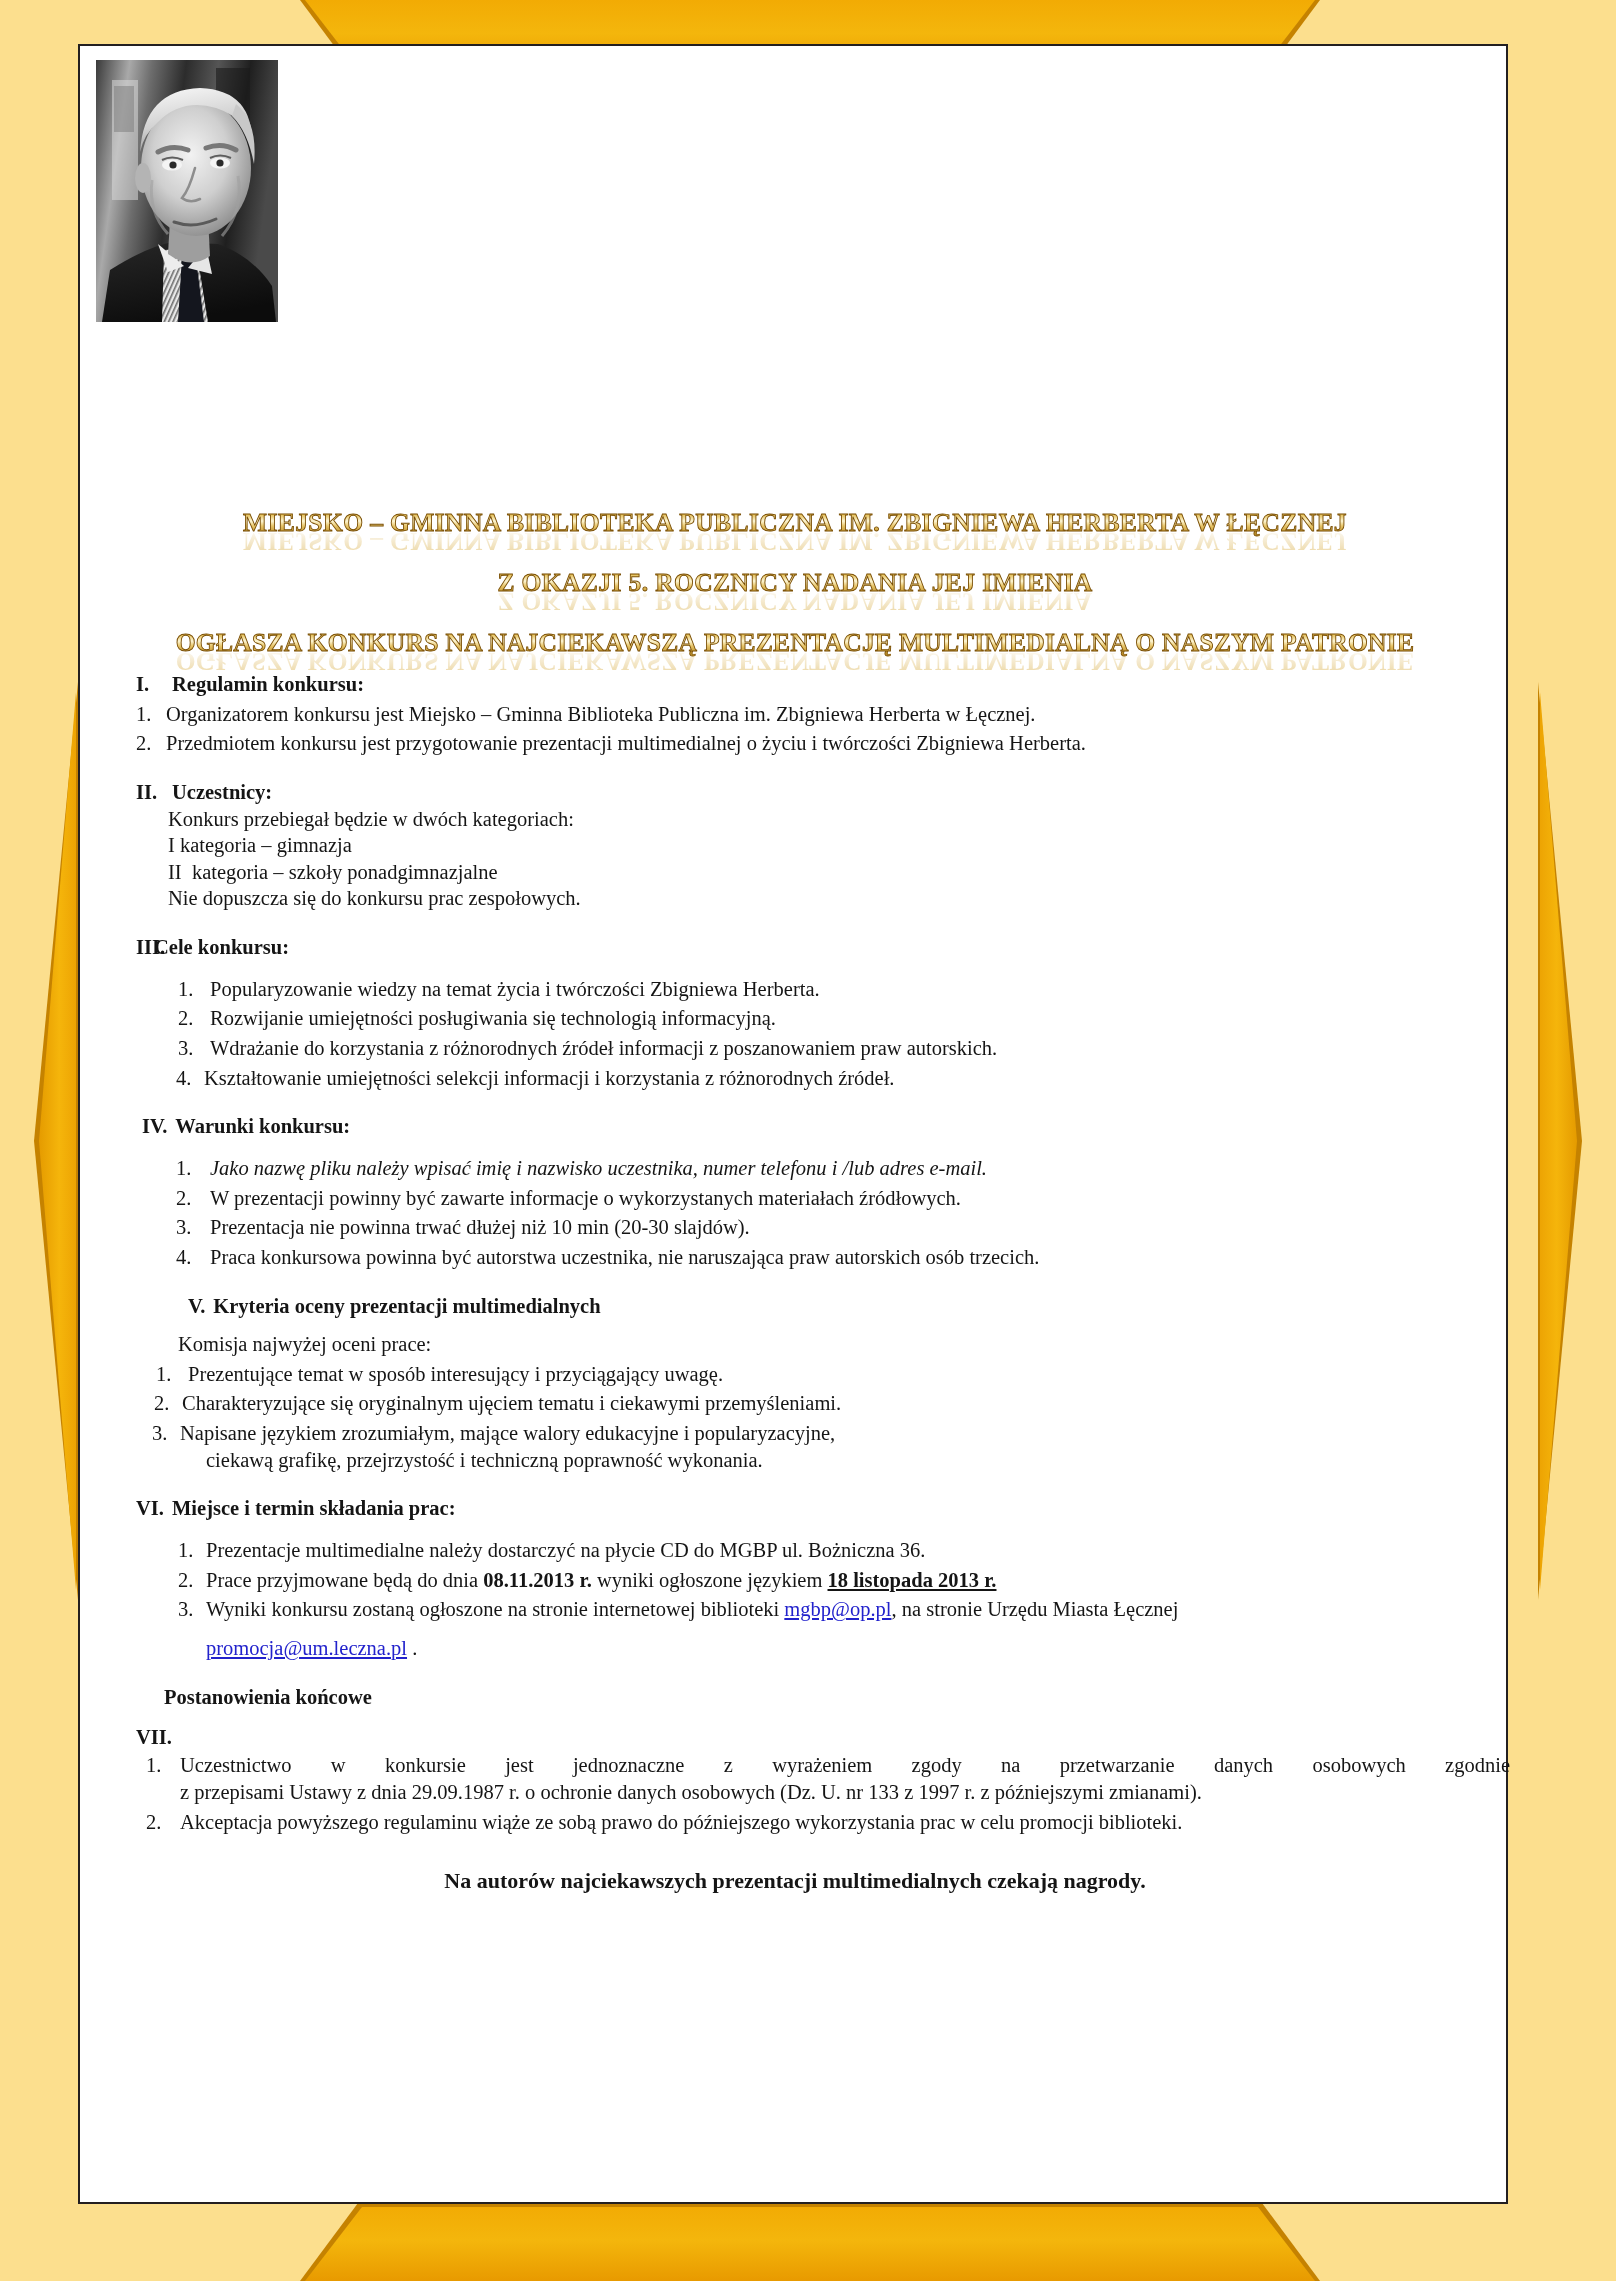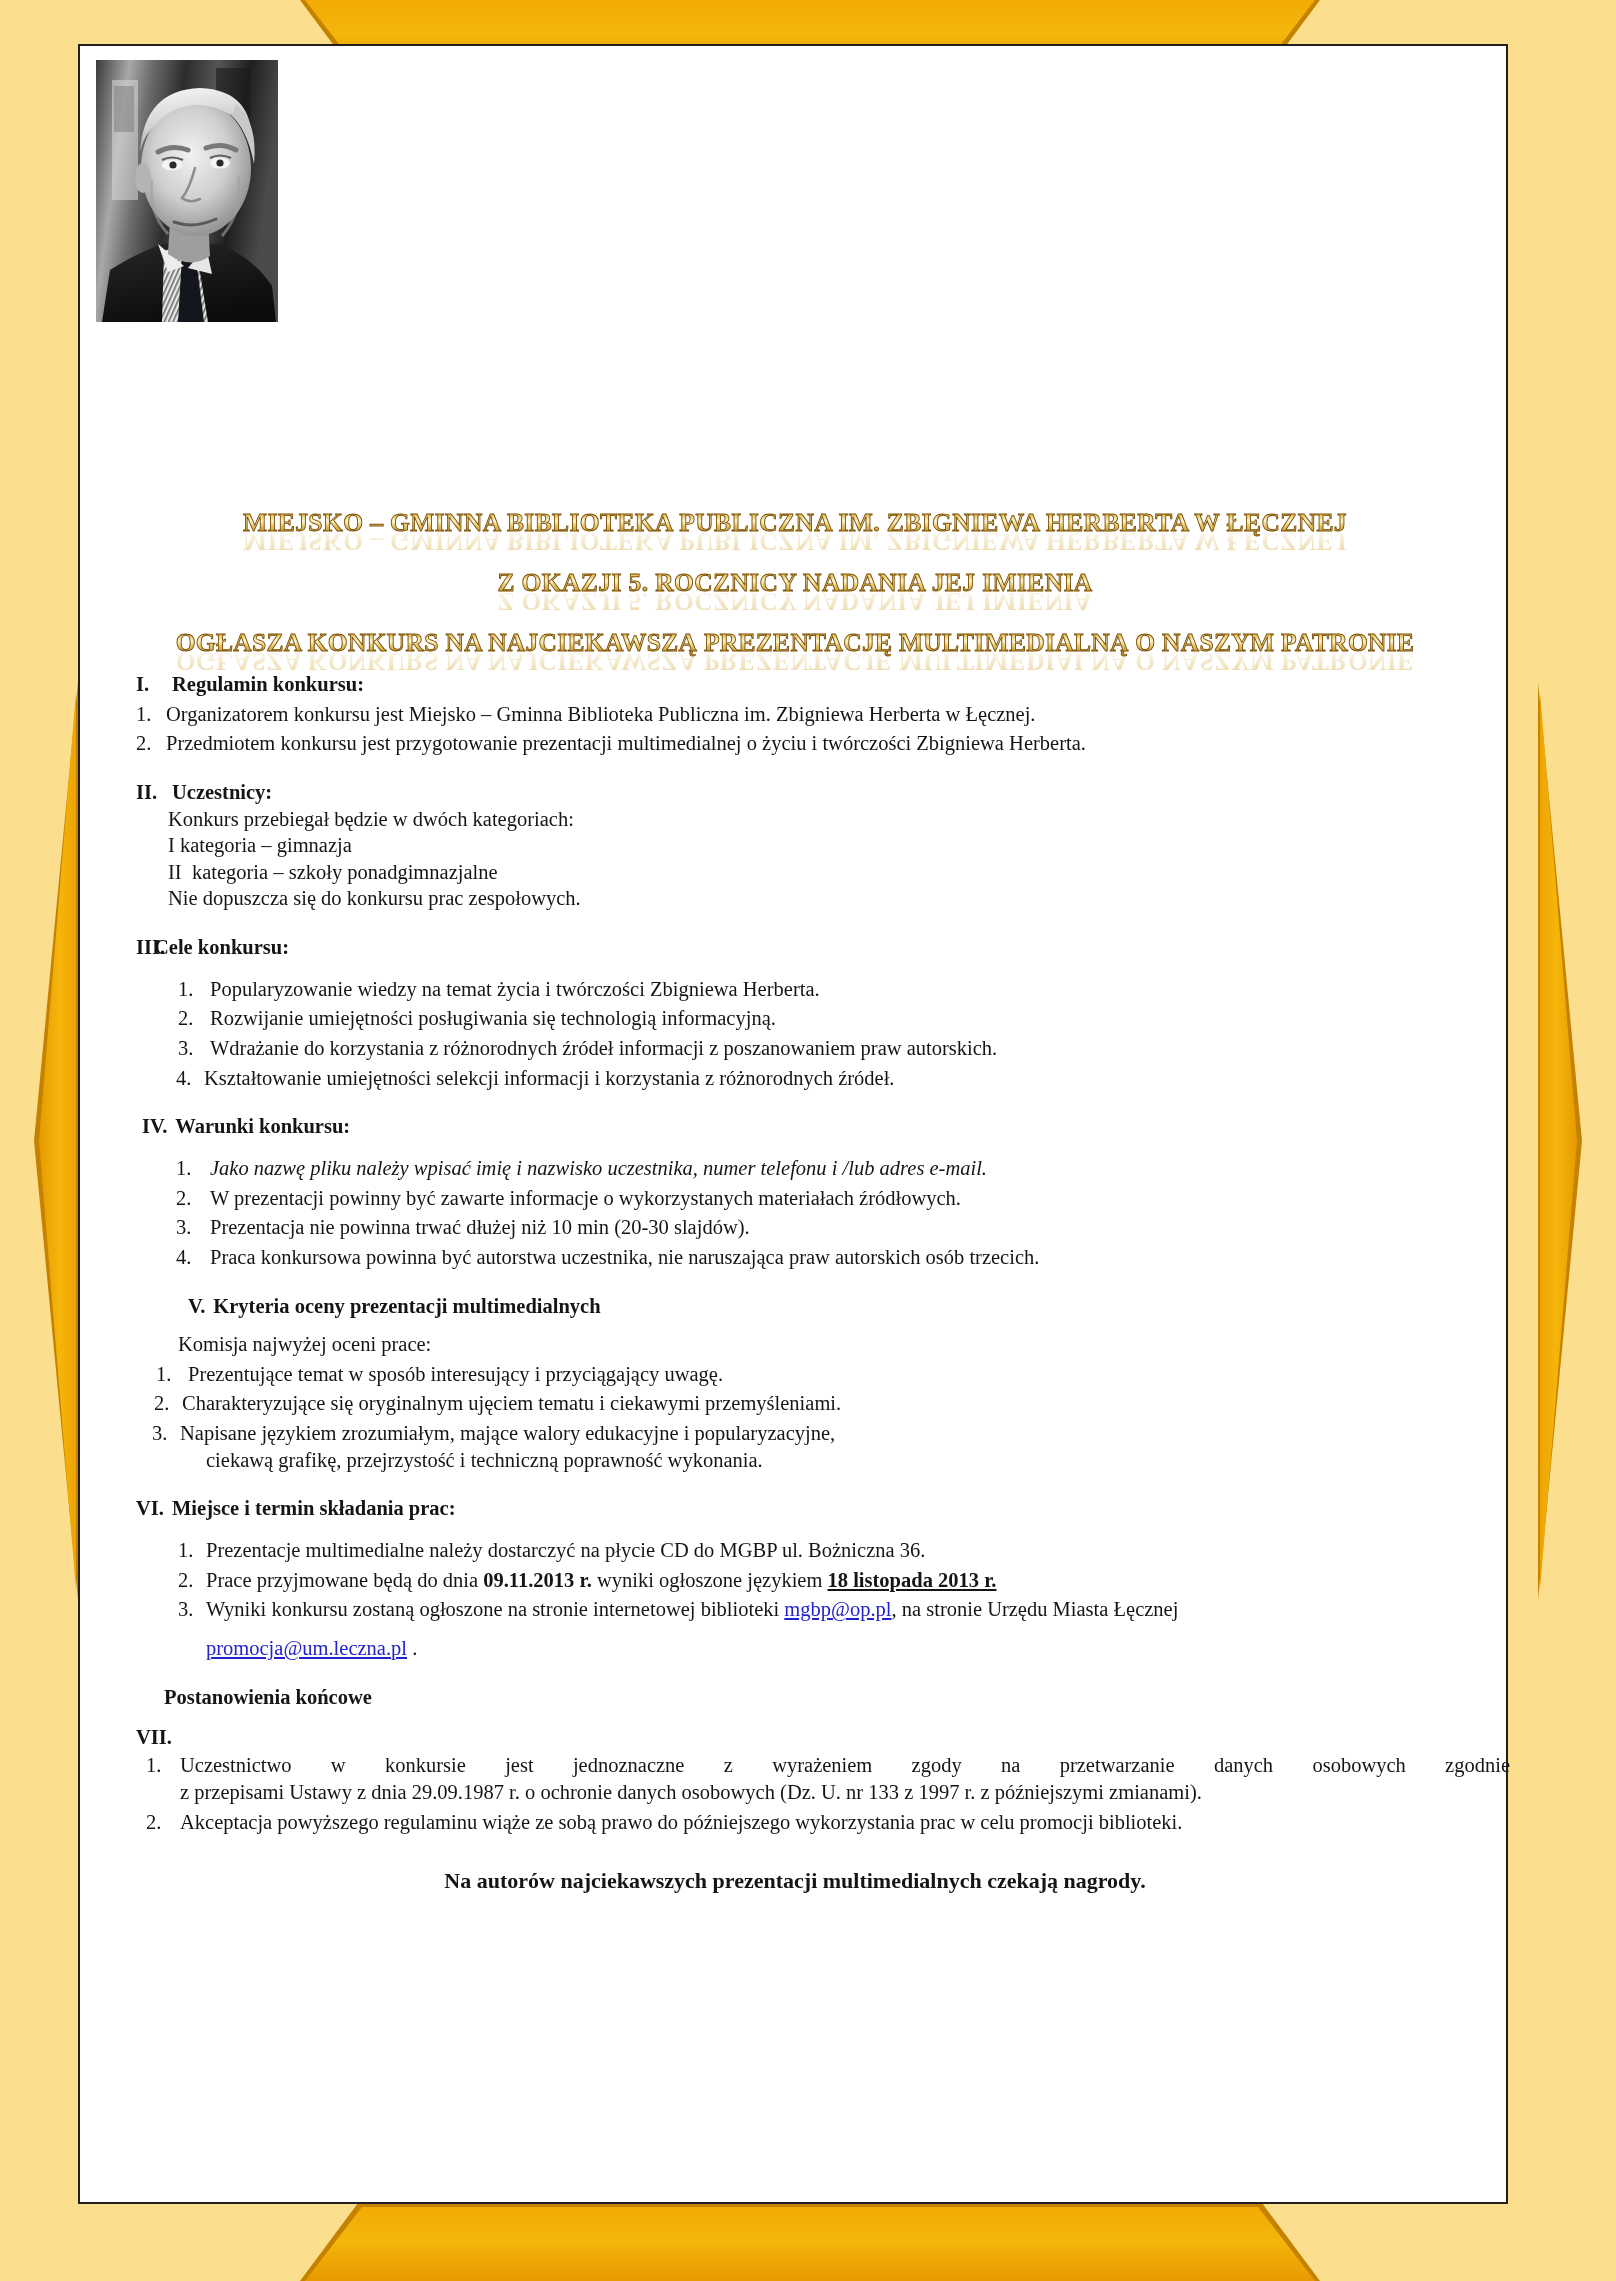--- a/index.html
+++ b/index.html
@@ -415,21 +415,21 @@
         <span class="num" style="width:62px; padding-left:56px; box-sizing:border-box;">VI.</span>
         <span class="txt" style="padding-left:30px;">Miejsce i termin składania prac:</span>
       </div>
       <div class="spacer-s"></div>
       <div class="li" style="padding-left:98px; margin-top:3px;">
         <span class="mark" style="width:28px;">1.</span>
         <span class="content">Prezentacje multimedialne  należy dostarczyć na płycie CD do MGBP  ul. Bożniczna 36.</span>
       </div>
       <div class="li" style="padding-left:98px; margin-top:3px;">
         <span class="mark" style="width:28px;">2.</span>
-        <span class="content"><span>Prace przyjmowane będą  do dnia </span><b class="bold">09.11.2013 r.</b><span> wyniki ogłoszone językiem </span><span class="bu">18 listopada 2013 r.</span></span>
+        <span class="content"><span>Prace przyjmowane będą  do dnia </span><b class="bold">08.11.2013 r.</b><span> wyniki ogłoszone językiem </span><span class="bu">18 listopada 2013 r.</span></span>
       </div>
       <div class="li" style="padding-left:98px; margin-top:3px;">
         <span class="mark" style="width:28px;">3.</span>
         <span class="content"><span>Wyniki konkursu zostaną ogłoszone na stronie internetowej biblioteki </span><a class="maillink" href="#">mgbp@op.pl</a><span>,   na stronie Urzędu Miasta Łęcznej</span></span>
       </div>
       <div class="spacer-s"></div>
       <div class="ln" style="padding-left:126px;"><a class="maillink" href="#">promocja@um.leczna.pl</a><span> .</span></div>
     </div>
 
     <div class="spacer-m"></div>

